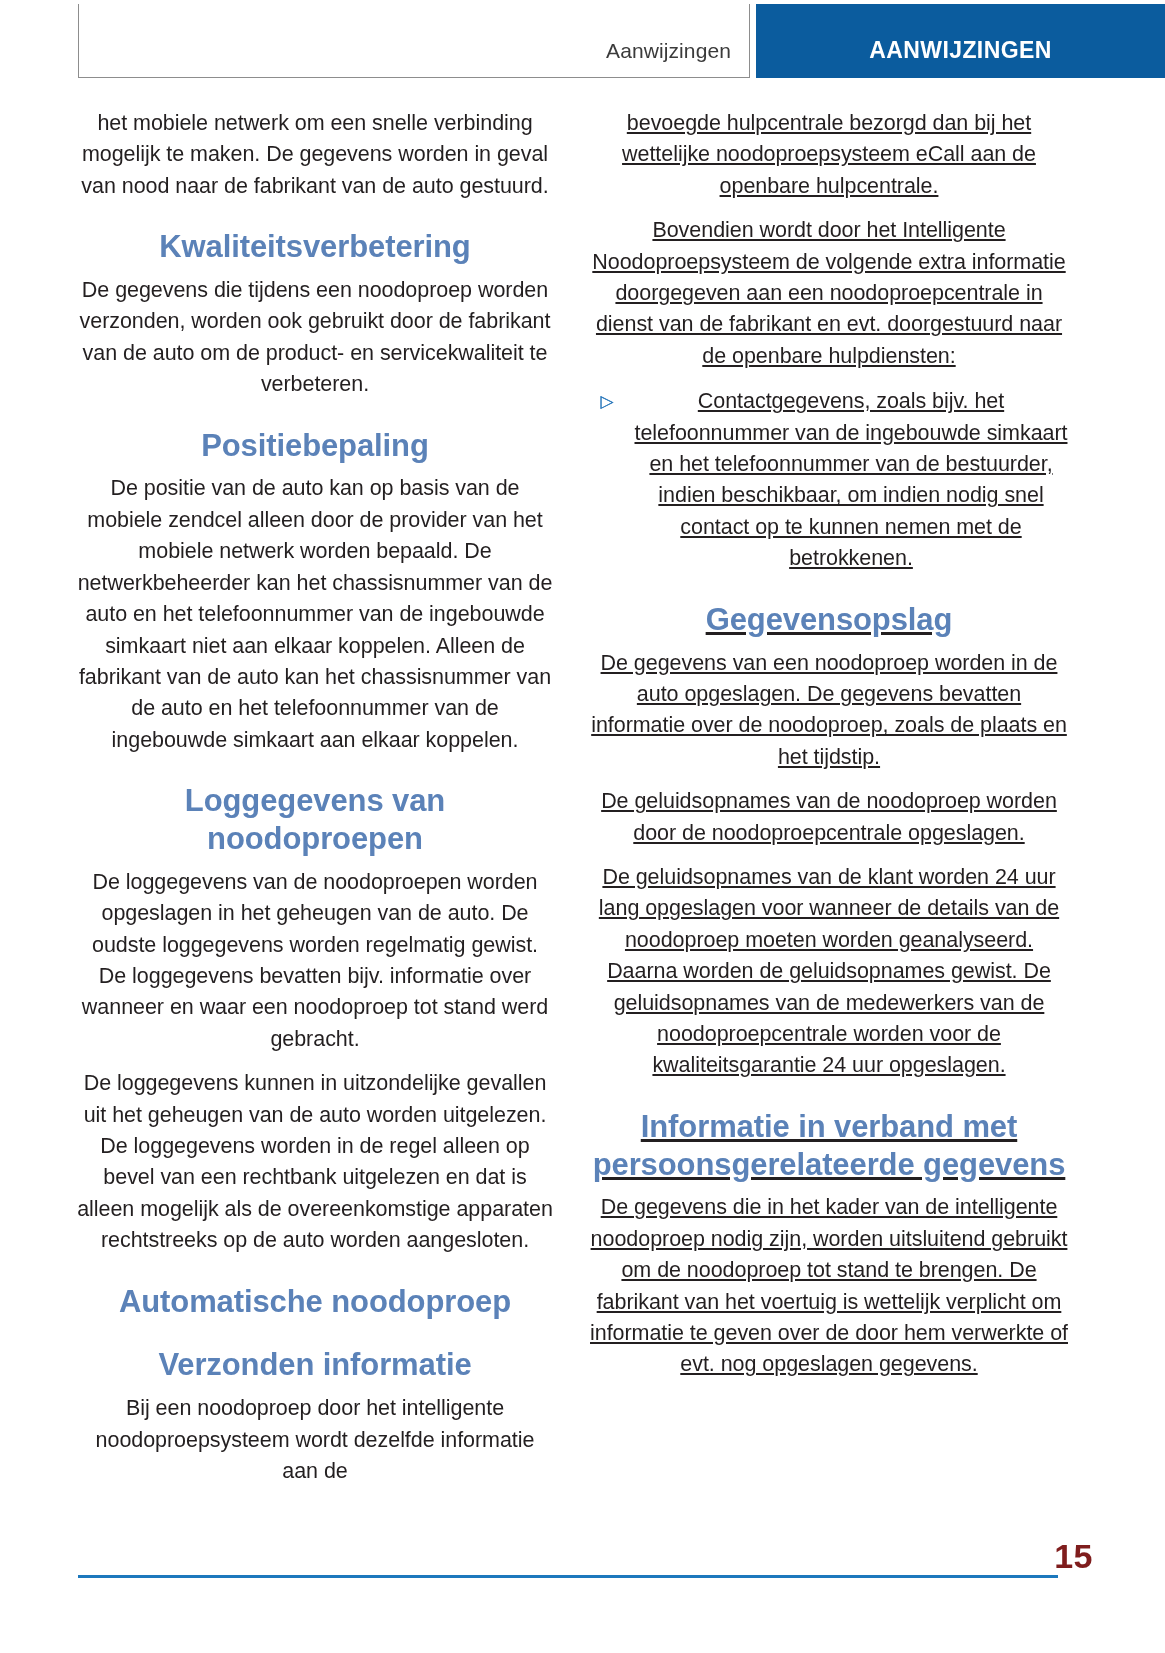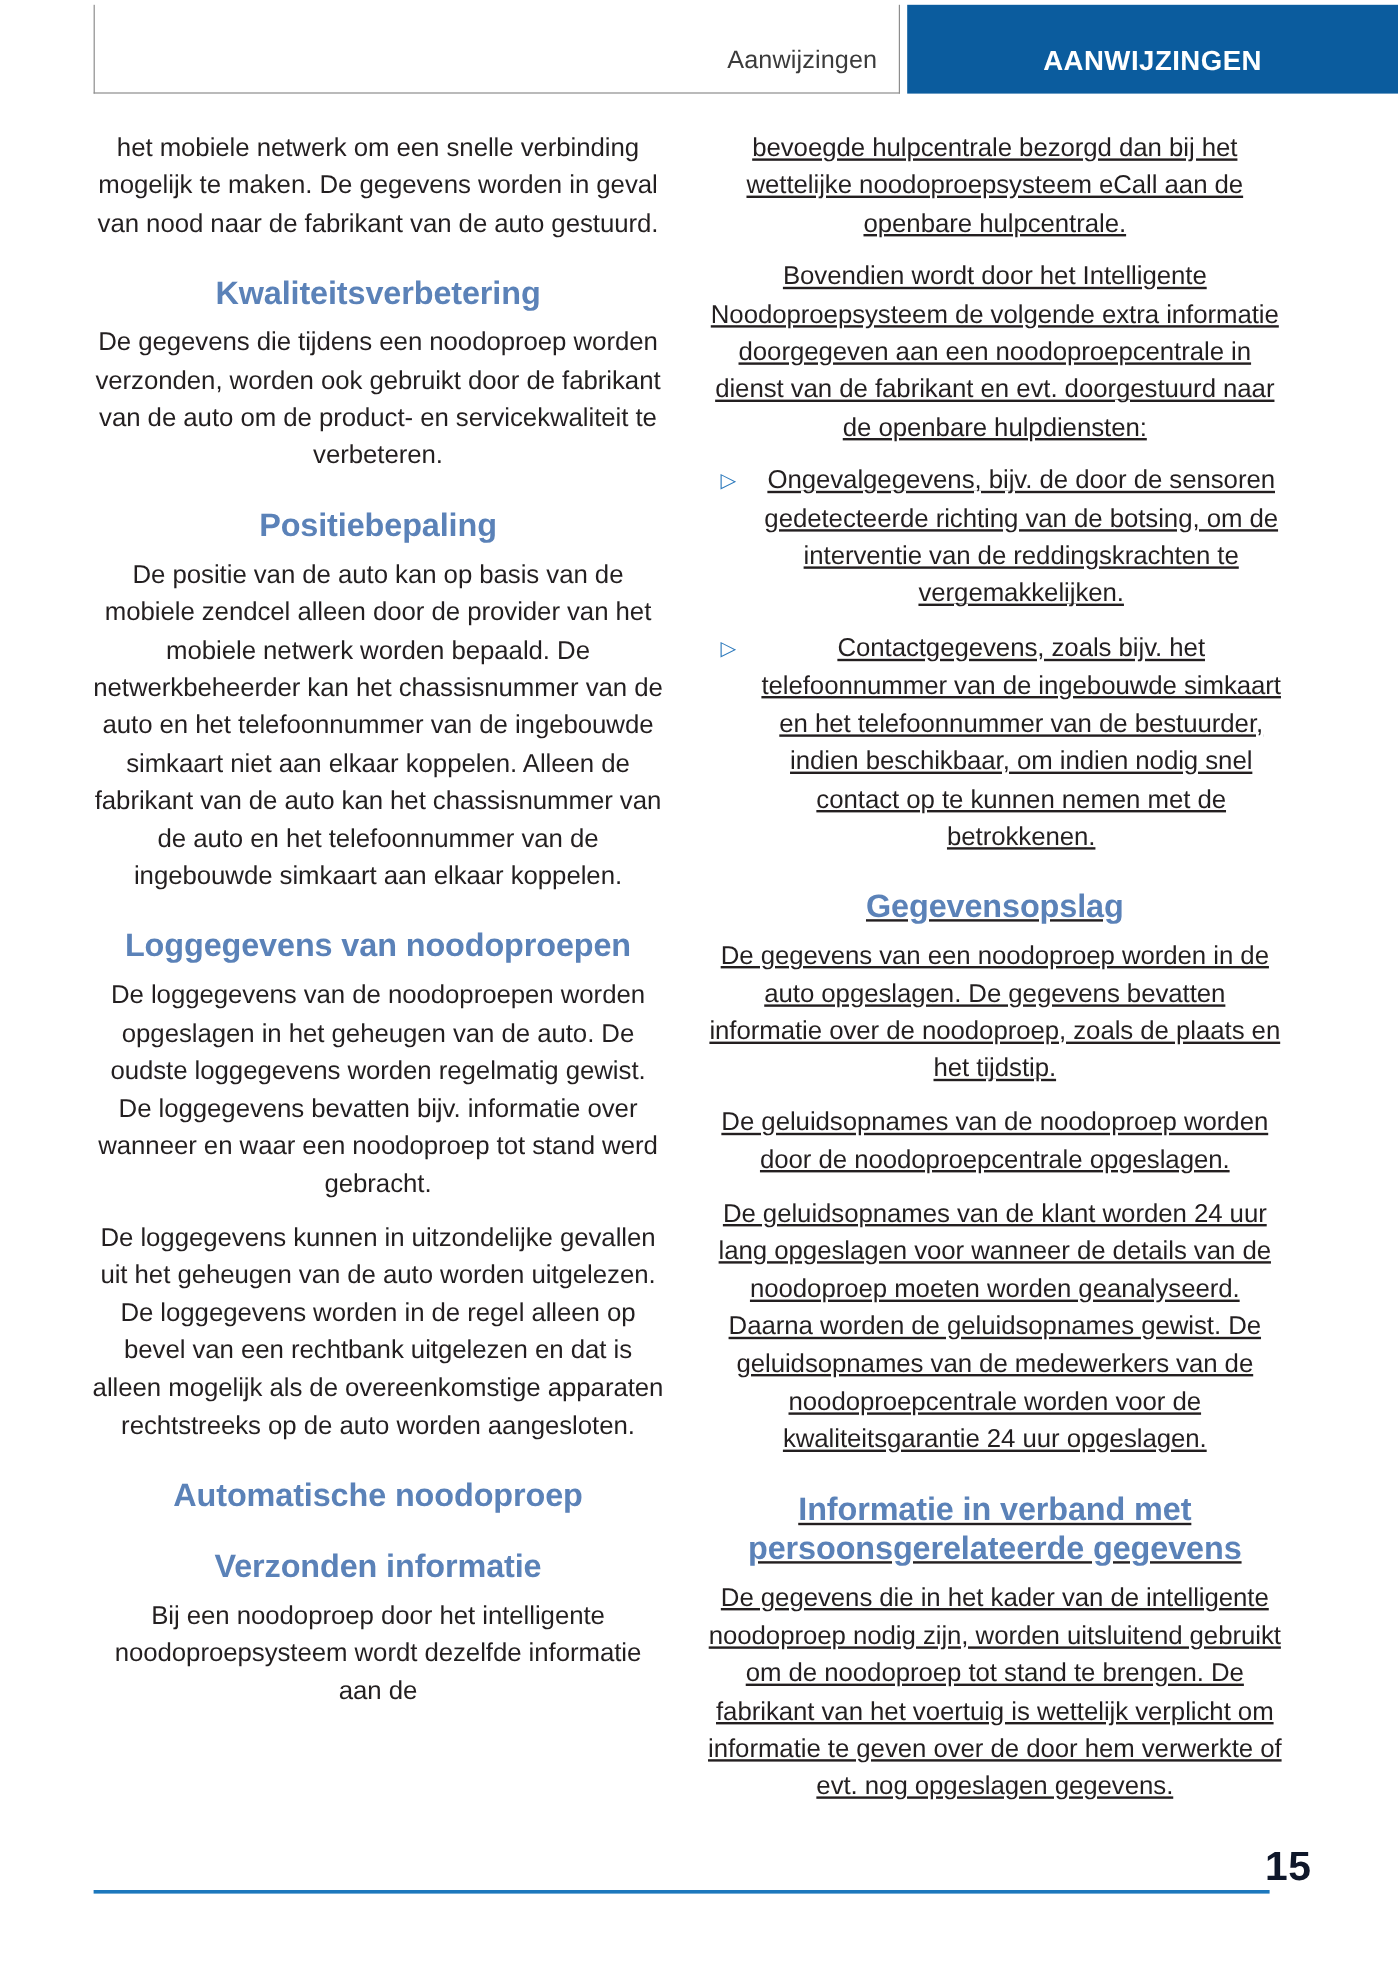--- a/index.html
+++ b/index.html
@@ -76,21 +76,21 @@
     text-align: center;
   }
   .col {
     width: 478px;
     box-sizing: border-box;
   }
   .col-left  { margin-left: 76px; }
   .col-right { margin-left: 36px; text-decoration: underline; }
 
   h2.section-heading {
-    font-size: 27px;
+    font-size: 31px;
     font-weight: bold;
     color: #5b82b8;
     margin: 26px 0 9px 0;
     line-height: 1.22;
     letter-spacing: -0.1px;
   }
 
   p.body-text {
     font-size: 21.5px;
     line-height: 31.4px;
@@ -139,21 +139,21 @@
     width: 980px;
     height: 3px;
     background: #1c78bd;
   }
   .page-number {
     position: absolute;
     right: 72px;
     bottom: 77px;
     font-size: 34px;
     font-weight: bold;
-    color: #0f172a;
+    color: #7f1d1d;
     letter-spacing: 0.5px;
   }
 </style>
 </head>
 <body>
 
 <div class="header">
   <div class="header-tab-white">
     <div class="header-tab-white-label">Aanwijzingen</div>
   </div>
@@ -186,21 +186,20 @@
 
   <div class="col col-right">
 
     <p class="body-text">bevoegde hulpcentrale bezorgd dan bij het wettelijke noodoproepsysteem eCall aan de openbare hulpcentrale.</p>
 
     <p class="body-text">Bovendien wordt door het Intelligente Noodoproepsysteem de volgende extra informatie doorgegeven aan een noodoproepcentrale in dienst van de fabrikant en evt. doorgestuurd naar de openbare hulpdiensten:</p>
 
     <ul class="bullet-list">
       <li>
         <span class="bullet-marker">▷</span>
-        <span>Ongevalgegevens, bijv. de door de sensoren gedetecteerde richting van de botsing, om de interventie van de reddingskrachten te vergemakkelijken.</span>
       </li>
       <li>
         <span class="bullet-marker">▷</span>
         <span>Contactgegevens, zoals bijv. het telefoonnummer van de ingebouwde simkaart en het telefoonnummer van de bestuurder, indien beschikbaar, om indien nodig snel contact op te kunnen nemen met de betrokkenen.</span>
       </li>
     </ul>
 
     <h2 class="section-heading">Gegevensopslag</h2>
     <p class="body-text">De gegevens van een noodoproep worden in de auto opgeslagen. De gegevens bevatten informatie over de noodoproep, zoals de plaats en het tijdstip.</p>
     <p class="body-text">De geluidsopnames van de noodoproep worden door de noodoproepcentrale opgeslagen.</p>

